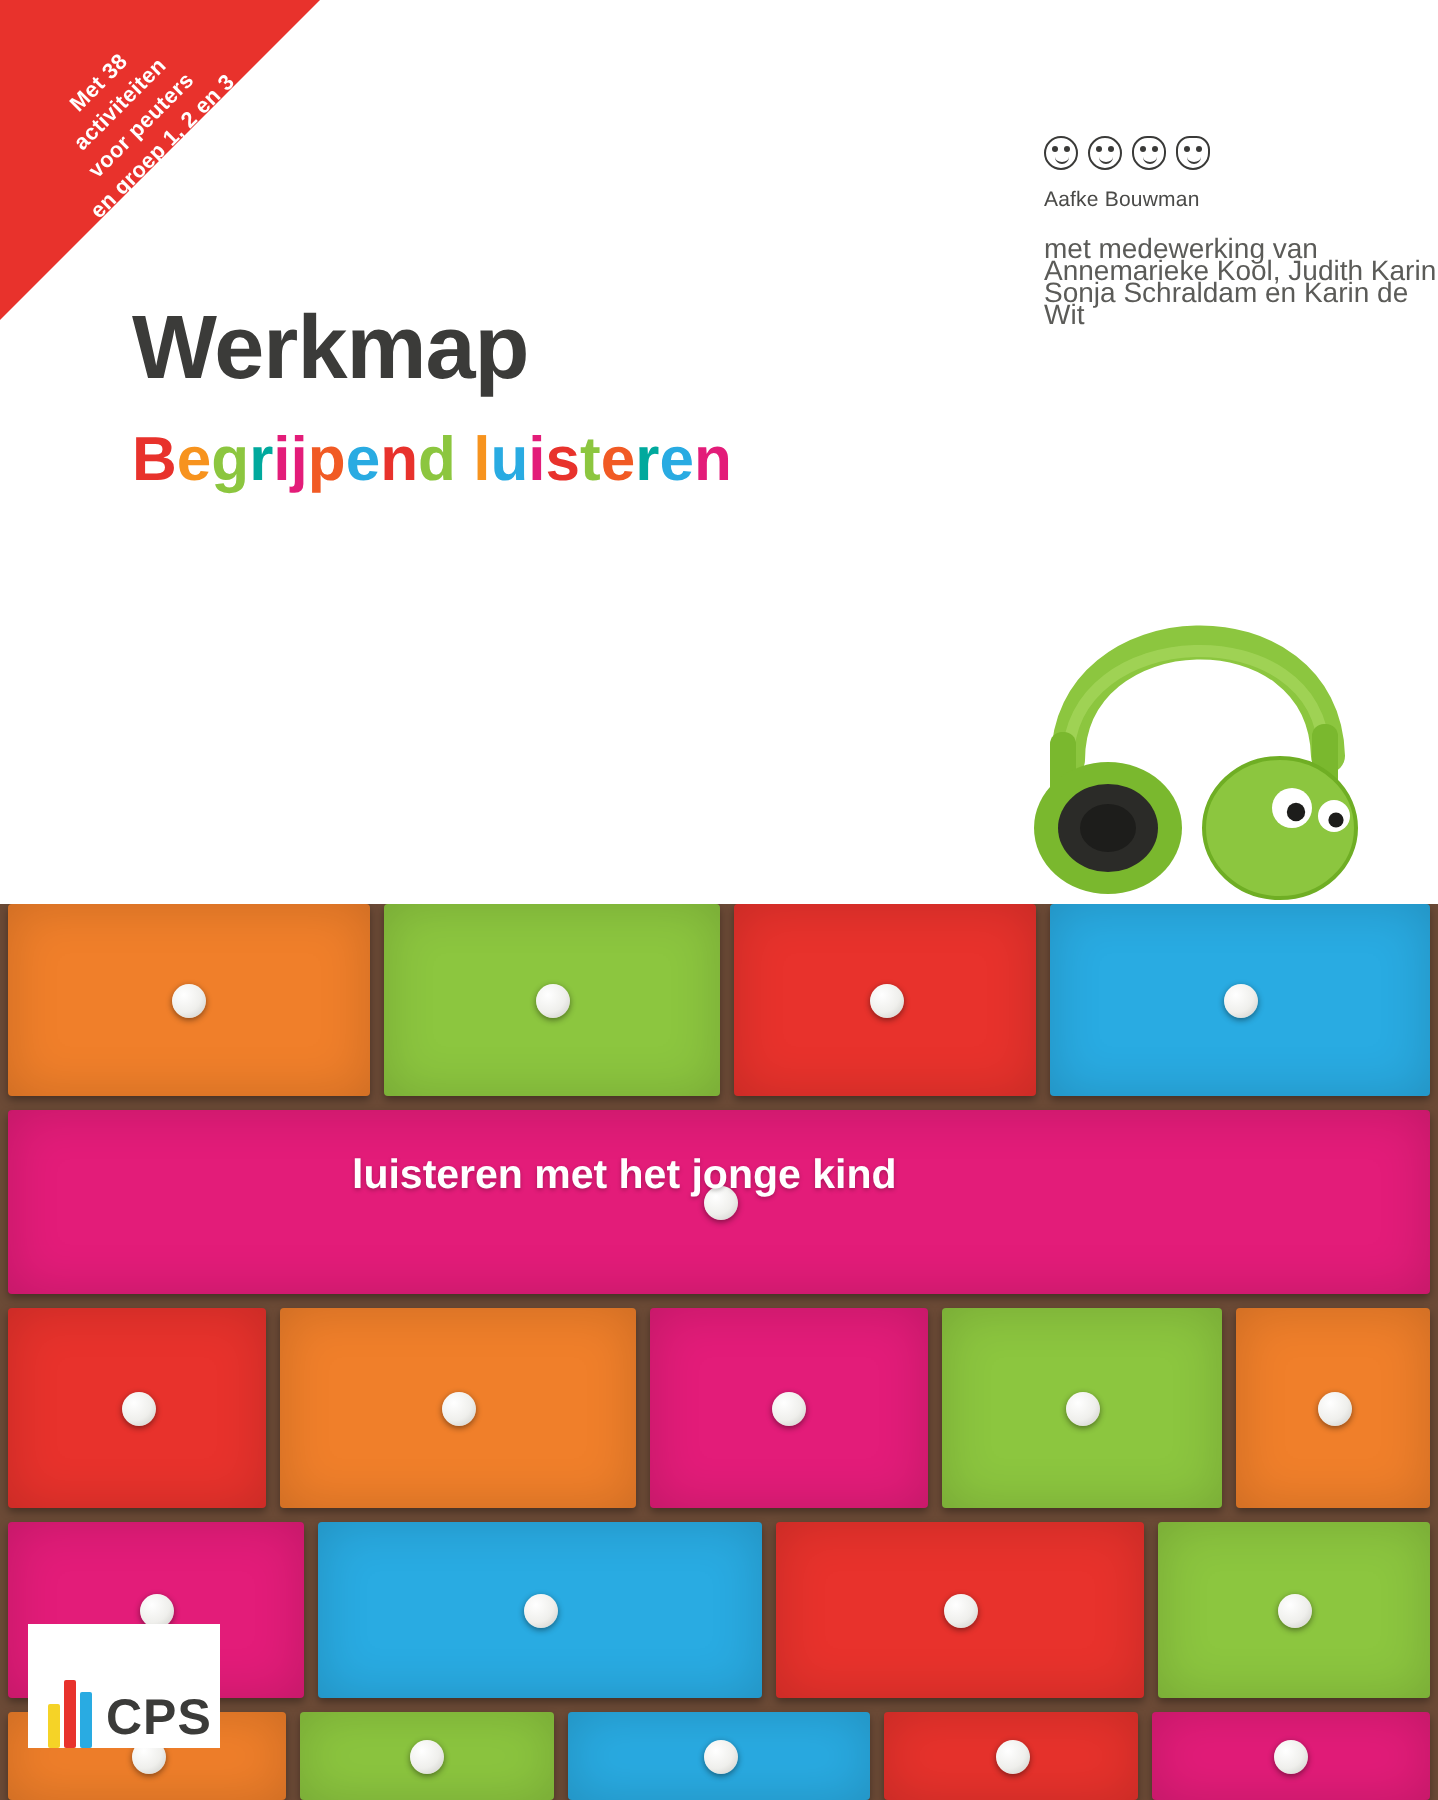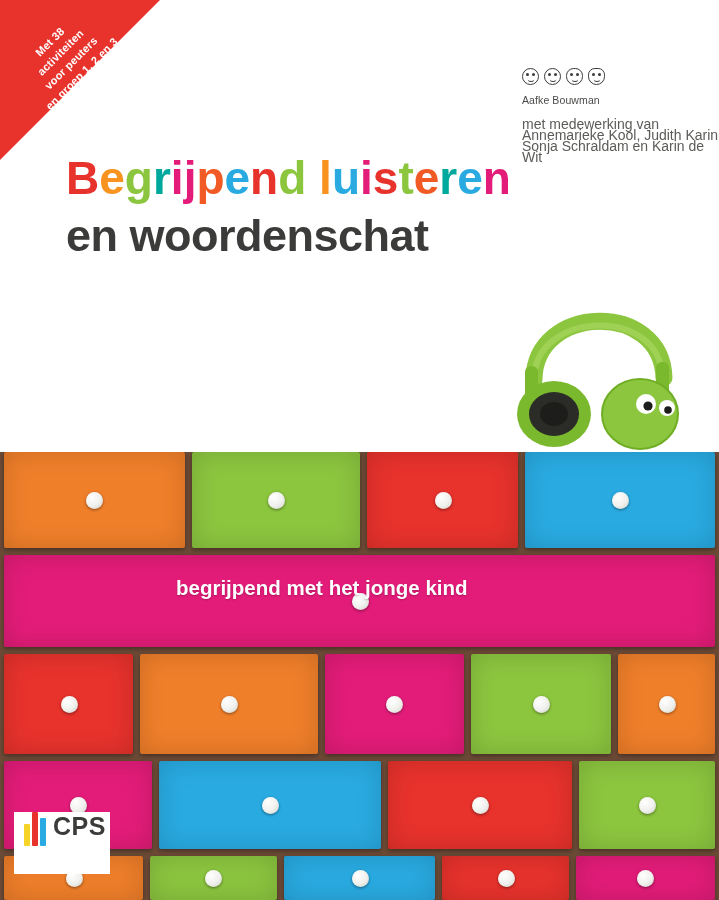--- a/index.html
+++ b/index.html
@@ -126,21 +126,21 @@
     z-index: 8;
   }
   .t-line1 {
     font-size: 45px;
     font-weight: bold;
     color: #3b3b39;
     line-height: 52px;
     letter-spacing: -.5px;
   }
   .t-line2 {
-    font-size: 46px;
+    font-size: 31px;
     font-weight: bold;
     line-height: 60px;
     letter-spacing: 0px;
     white-space: nowrap;
   }
   .t-line2 span { display: inline-block; }
   .t-line3 {
     font-size: 45px;
     font-weight: bold;
     color: #3b3b39;
@@ -210,21 +210,21 @@
   
   .logo {
     position: absolute;
     left: 14px;
     bottom: 26px;
     width: 96px;
     height: 62px;
     background: #ffffff;
     z-index: 15;
     display: flex;
-    align-items: flex-start;
+    align-items: flex-end;
     padding-left: 10px;
     box-sizing: border-box;
     gap: 7px;
   }
   .logo-bars { display: flex; gap: 2px; height: 34px; align-items: flex-end; }
   .logo-bars i { display: block; width: 6px; border-radius: 1px; }
   .logo-text {
     font-size: 25px;
     font-weight: bold;
     color: #3b3b39;
@@ -265,22 +265,22 @@
     </div>
     <div class="author-name">Aafke Bouwman</div>
     <div class="contrib">
       <div>met medewerking van</div>
       <div>Annemarieke Kool, Judith Karin</div>
       <div>Sonja Schraldam en Karin de Wit</div>
     </div>
   </div>
 
   <div class="title-block">
+    <div class="t-line1">Werkmap</div>
     <div class="t-line2" id="colorTitle"><span style="color: rgb(232, 50, 44);">B</span><span style="color: rgb(247, 147, 30);">e</span><span style="color: rgb(140, 198, 63);">g</span><span style="color: rgb(0, 169, 157);">r</span><span style="color: rgb(227, 28, 121);">i</span><span style="color: rgb(227, 28, 121);">j</span><span style="color: rgb(241, 90, 36);">p</span><span style="color: rgb(41, 171, 226);">e</span><span style="color: rgb(232, 50, 44);">n</span><span style="color: rgb(140, 198, 63);">d</span><span style="color: rgb(255, 255, 255);">&nbsp;</span><span style="color: rgb(247, 147, 30);">l</span><span style="color: rgb(41, 171, 226);">u</span><span style="color: rgb(227, 28, 121);">i</span><span style="color: rgb(232, 50, 44);">s</span><span style="color: rgb(140, 198, 63);">t</span><span style="color: rgb(241, 90, 36);">e</span><span style="color: rgb(0, 169, 157);">r</span><span style="color: rgb(41, 171, 226);">e</span><span style="color: rgb(227, 28, 121);">n</span></div>
-    <div class="t-line3">en woordenschat</div>
   </div>
 
   <div class="headphones">
     <svg viewBox="0 0 180 200" width="180" height="200" aria-hidden="true">
 
       <path d="M22 118 C22 42, 150 38, 152 116" fill="none" stroke="#8cc63f" stroke-width="17" stroke-linecap="round"></path>
       <path d="M22 118 C22 48, 148 44, 150 114" fill="none" stroke="#a5d65c" stroke-width="6" stroke-linecap="round" opacity=".75"></path>
 
       <rect x="13" y="104" width="13" height="42" rx="6" fill="#7ab82e"></rect>
 
@@ -326,21 +326,21 @@
       <div class="row" style="top: 404px; height: 44px;">
         <div class="dr" style="flex: 2.2 1 0%; height: 44px; background: rgb(240, 127, 42);"></div>
         <div class="dr" style="flex: 2 1 0%; height: 44px; background: rgb(140, 198, 63);"></div>
         <div class="dr" style="flex: 2.4 1 0%; height: 44px; background: rgb(41, 171, 226);"></div>
         <div class="dr" style="flex: 2 1 0%; height: 44px; background: rgb(232, 50, 44);"></div>
         <div class="dr" style="flex: 2.2 1 0%; height: 44px; background: rgb(227, 28, 121);"></div>
       </div>
     </div>
 
   <div class="subtitle">
-    <div>begrijpend met het jonge kind</div>
+    <div>luisteren met het jonge kind</div>
   </div>
 
   <div class="logo">
     <span class="logo-bars" id="logoBars">
         <i style="background: rgb(245, 211, 39); height: 22px;"></i>
         <i style="background: rgb(232, 50, 44); height: 34px;"></i>
         <i style="background: rgb(41, 171, 226); height: 28px;"></i>
       </span>
     <span class="logo-text">CPS</span>
   </div>

